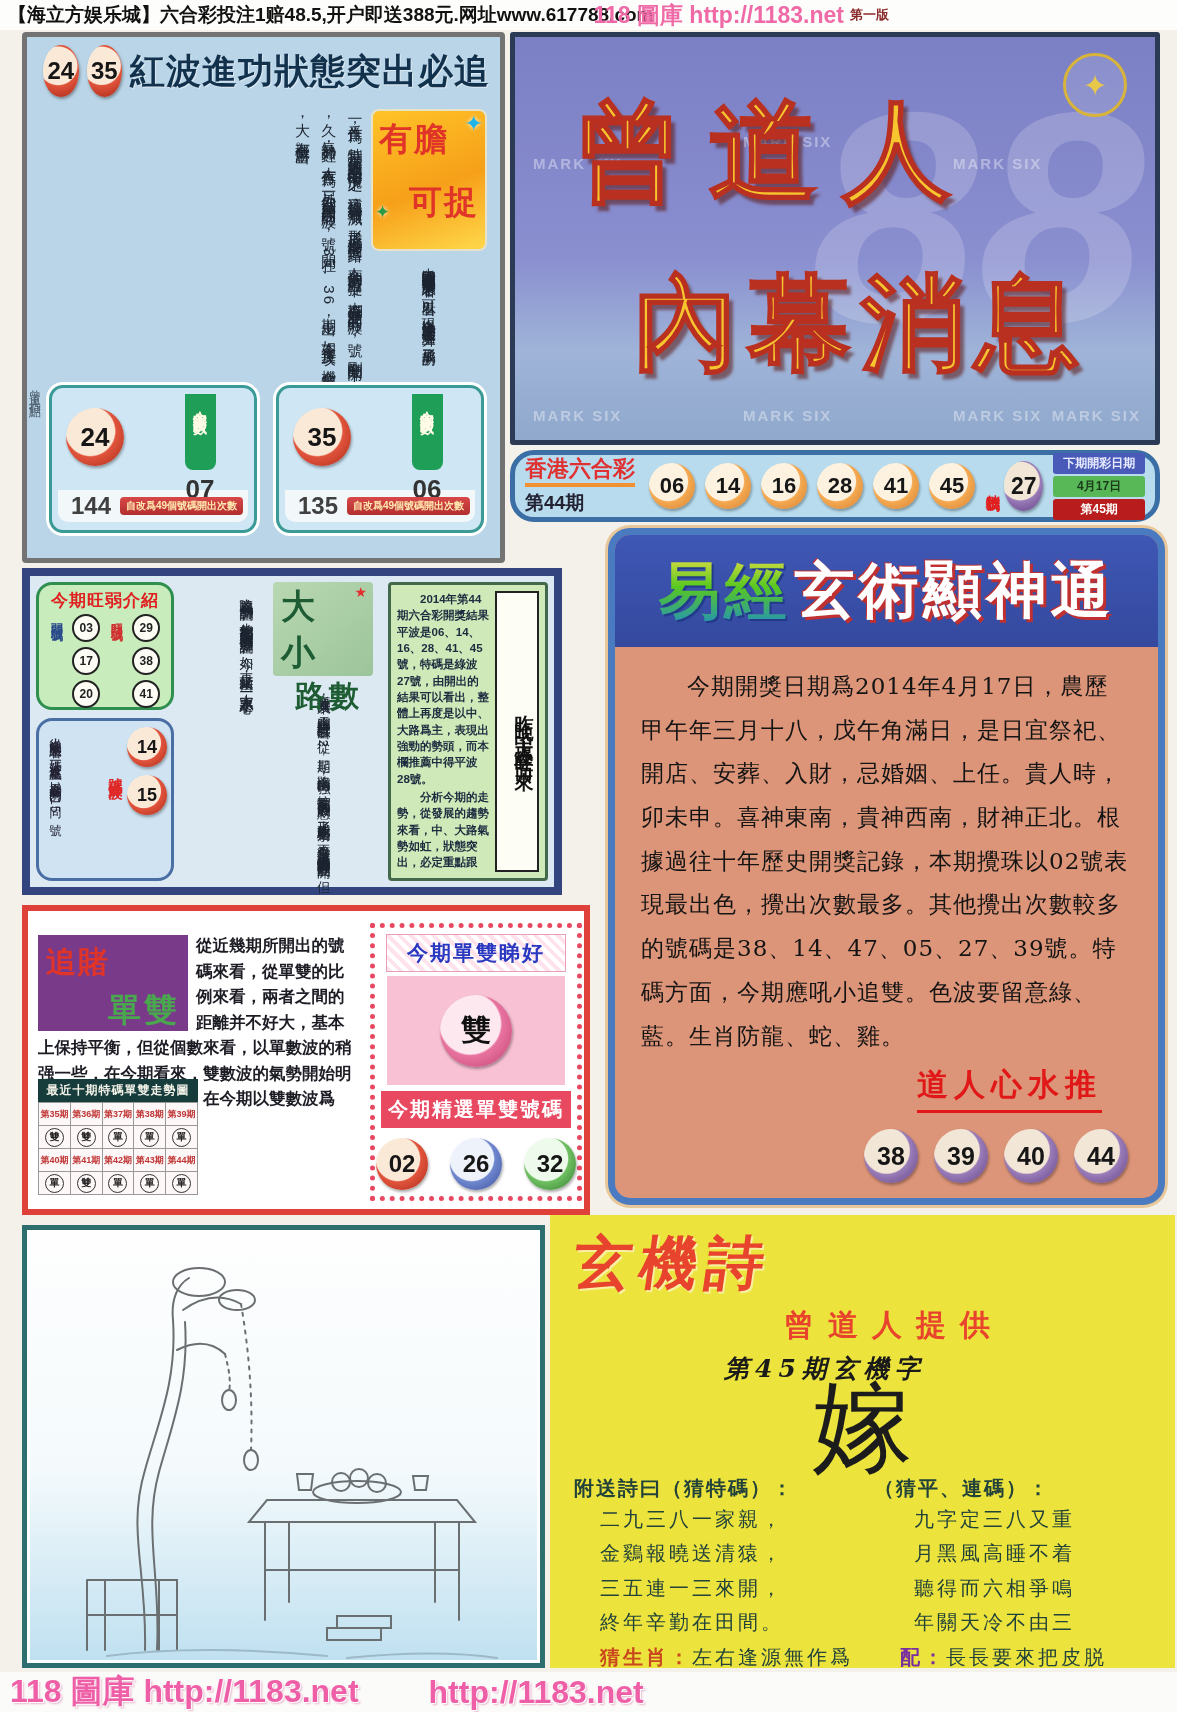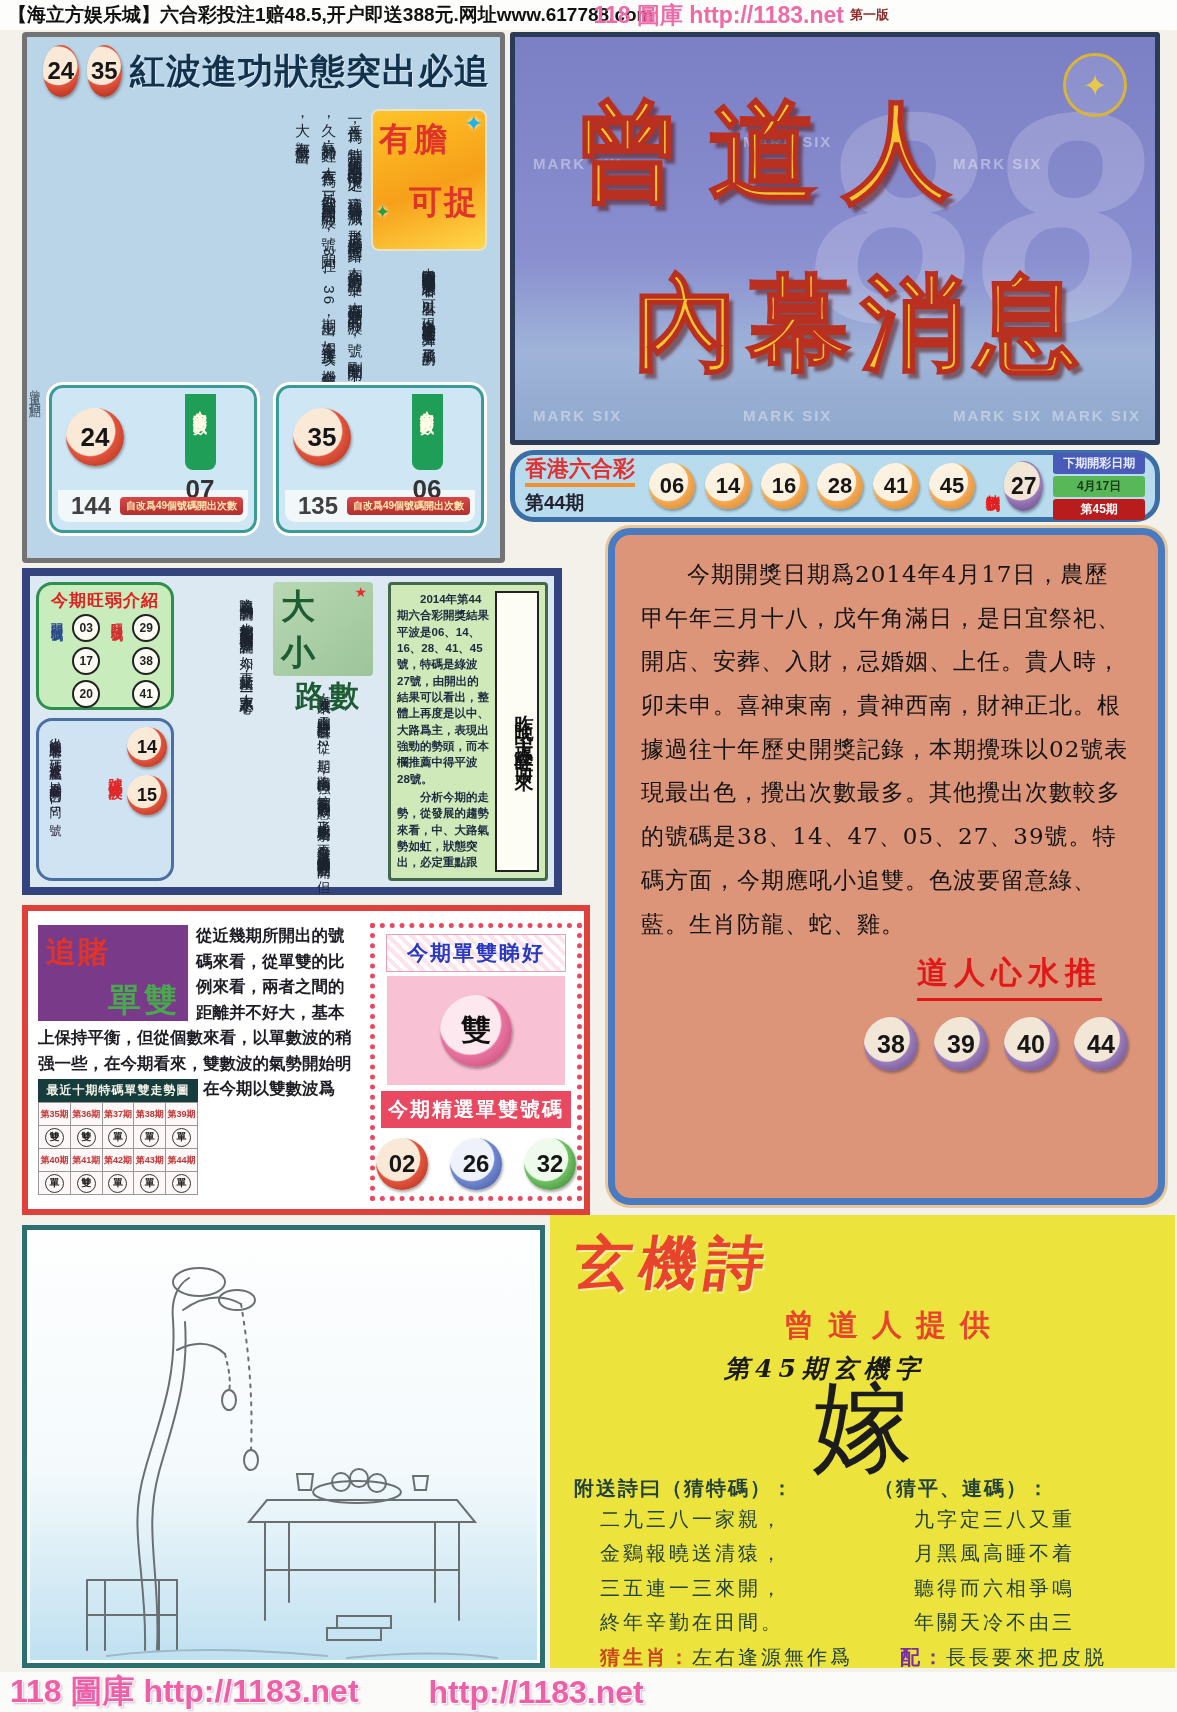--- a/index.html
+++ b/index.html
@@ -139,21 +139,21 @@
   .ob-body p{margin:0;text-indent:2em;}
   .ob-sign{text-align:right;padding-right:56px;margin-top:6px;}
   .ob-sign span{display:inline-block;color:#e01818;font-size:31px;font-weight:900;letter-spacing:6px;
                 border-bottom:3px solid #e01818;padding-bottom:4px;}
   .ob-balls{display:flex;justify-content:flex-end;gap:16px;padding:16px 30px 0 0;}
   .ob-ball{width:54px;height:54px;font-size:25px;}
 
   
   #pinkbox{left:22px;top:905px;width:568px;height:310px;background:#fff;border:6px solid #e0403a;
            box-sizing:border-box;padding:8px;}
-  .pk-article{position:absolute;left:10px;top:12px;width:322px;font-size:16.5px;font-weight:600;
+  .pk-article{position:absolute;left:10px;top:22px;width:322px;font-size:16.5px;font-weight:600;
               color:#1c1c24;line-height:1.55;}
   .pk-badge{float:left;width:150px;height:96px;background:#7a3a8a;margin:2px 8px 2px 0;
             padding:4px 8px;box-sizing:border-box;}
   .pk-badge .t{font-size:30px;font-weight:900;color:#e03428;letter-spacing:2px;}
   .pk-badge .b{font-size:33px;font-weight:900;color:#49a84e;text-align:right;margin-top:-2px;letter-spacing:3px;}
   .pk-chart{position:absolute;left:10px;top:168px;width:160px;}
   .pk-chart-title{background:#173c3c;color:#f2f2e8;font-size:12px;font-weight:700;text-align:center;
                   padding:3px 0;letter-spacing:1px;}
   .pk-grid{display:grid;grid-template-columns:repeat(5,1fr);gap:1px;background:#999;border:1px solid #999;}
   .pk-cell{background:#fdf7f7;display:flex;align-items:center;justify-content:center;height:22px;}
@@ -332,20 +332,24 @@
     <div class="gpanel">
       <div class="gp-text">
         <p>2014年第44期六合彩開獎結果平波是06、14、16、28、41、45號，特碼是綠波27號，由開出的結果可以看出，整體上再度是以中、大路爲主，表現出強勁的勢頭，而本欄推薦中得平波28號。</p>
         <p>分析今期的走勢，從發展的趨勢來看，中、大路氣勢如虹，狀態突出，必定重點跟進，因此，在今期看好的號碼有14、17、22、25、28、30、31、36、44、47號。</p>
       </div>
       <div class="gp-banner vu">昨晚中大爆旺而來</div>
     </div>
   </div>
 
   <div id="orangebox" class="abs">
+    <div class="ob-head">
+      <span class="ob-accent">易經</span>
+      <span class="ob-rest">玄術顯神通</span>
+    </div>
     <div class="ob-body">
       <p>今期開獎日期爲2014年4月17日，農歷甲午年三月十八，戊午角滿日，是日宜祭祀、開店、安葬、入財，忌婚姻、上任。貴人時，卯未申。喜神東南，貴神西南，財神正北。根據過往十年歷史開獎記錄，本期攪珠以02號表現最出色，攪出次數最多。其他攪出次數較多的號碼是38、14、47、05、27、39號。特碼方面，今期應吼小追雙。色波要留意綠、藍。生肖防龍、蛇、雞。</p>
     </div>
     <div class="ob-sign">
       <span>道人心水推</span>
     </div>
     <div class="ob-balls">
       <span class="ball ball-purple ob-ball">38</span>
       <span class="ball ball-purple ob-ball">39</span>
       <span class="ball ball-purple ob-ball">40</span>

